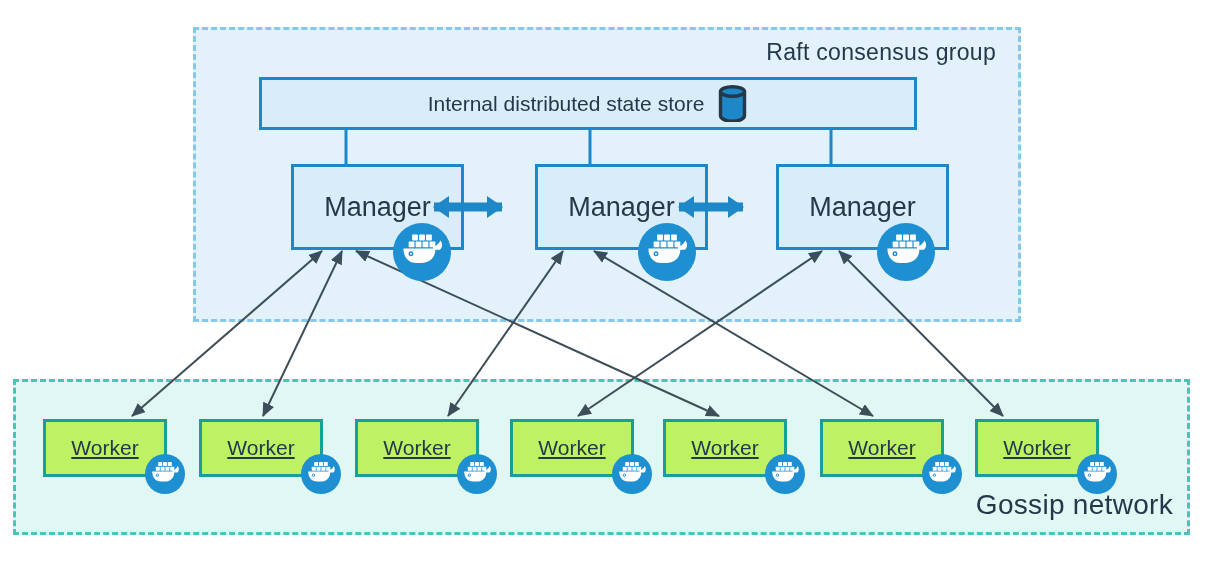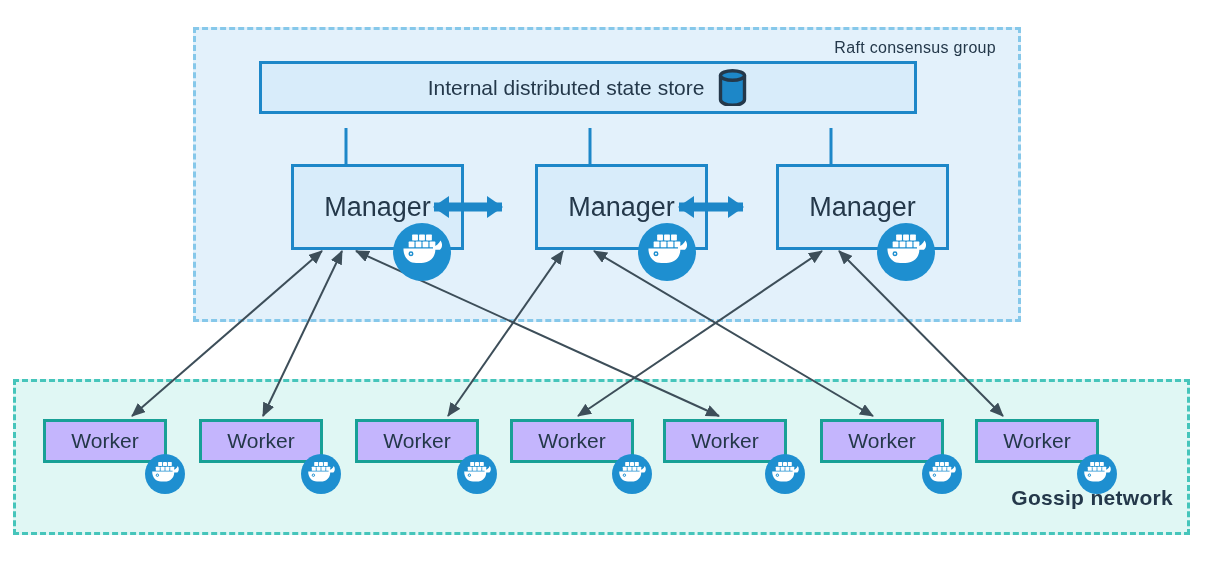--- a/index.html
+++ b/index.html
@@ -2,29 +2,29 @@
 <html><head>
 <meta charset="utf-8">
 <style>
   html,body{margin:0;padding:0;background:#ffffff;}
   body{font-family:"Liberation Sans",sans-serif;}
   .canvas{position:relative;width:1207px;height:566px;background:#ffffff;overflow:hidden;color:#24384a;}
 
   .group{position:absolute;box-sizing:border-box;}
   .raft{left:193px;top:27px;width:828px;height:295px;background:#e3f1fb;border:3px dashed #86c8ea;}
   .gossip{left:13px;top:379px;width:1177px;height:156px;background:#e0f7f4;border:3px dashed #46c5bb;}
-  .raft-label{position:absolute;top:9px;right:22px;font-size:16px;letter-spacing:0.3px;}
-  .gossip-label{position:absolute;bottom:22px;right:14px;font-size:21px;letter-spacing:0.3px;font-weight:bold;}
+  .raft-label{position:absolute;top:9px;right:22px;font-size:23px;letter-spacing:0.3px;}
+  .gossip-label{position:absolute;bottom:11px;right:14px;font-size:28px;letter-spacing:0.3px;}
 
   .node{position:absolute;box-sizing:border-box;display:flex;align-items:center;justify-content:center;}
-  .store{left:259px;top:61px;width:658px;height:53px;background:#d8ecfa;border:3px solid #1d87c8;font-size:21px;}
+  .store{left:259px;top:77px;width:658px;height:53px;background:#d8ecfa;border:3px solid #1d87c8;font-size:21px;}
   .store .db-icon{margin-left:13px;display:block;}
   .manager{width:173px;height:86px;top:164px;background:#d8ecfa;border:3px solid #1d87c8;font-size:27px;margin-left:31px;}
   .m1{left:260px}.m2{left:504px}.m3{left:745px}
-  .worker{width:124px;height:44px;top:419px;background:#c4b5fd;border:3px solid #18a096;font-size:21px;}
+  .worker{width:124px;height:58px;top:419px;background:#bef264;border:3px solid #18a096;font-size:21px;text-decoration:underline;}
   .w1{left:43px}.w2{left:199px}.w3{left:355px}.w4{left:510px}.w5{left:663px}.w6{left:820px}.w7{left:975px}
 
   #edge-layer{position:absolute;left:0;top:0;width:1207px;height:566px;pointer-events:none;}
   #edge-layer line.edge{stroke:#3d4e59;stroke-width:2;}
   #edge-layer line.mlink{stroke:#1d87c8;stroke-width:9;}
   #edge-layer line.connector{stroke:#1d87c8;stroke-width:3;}
 </style>
 </head>
 <body>
 

